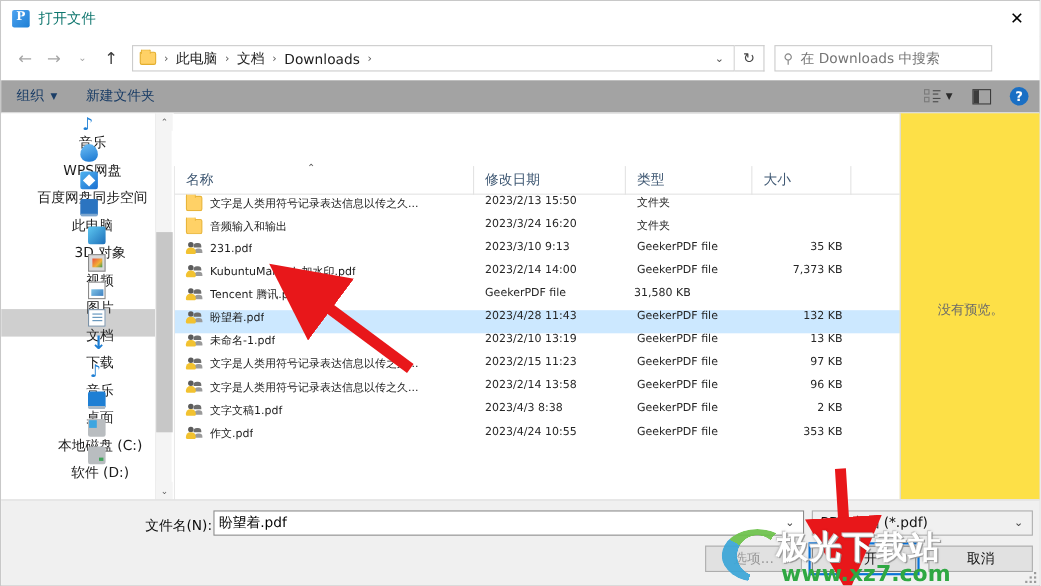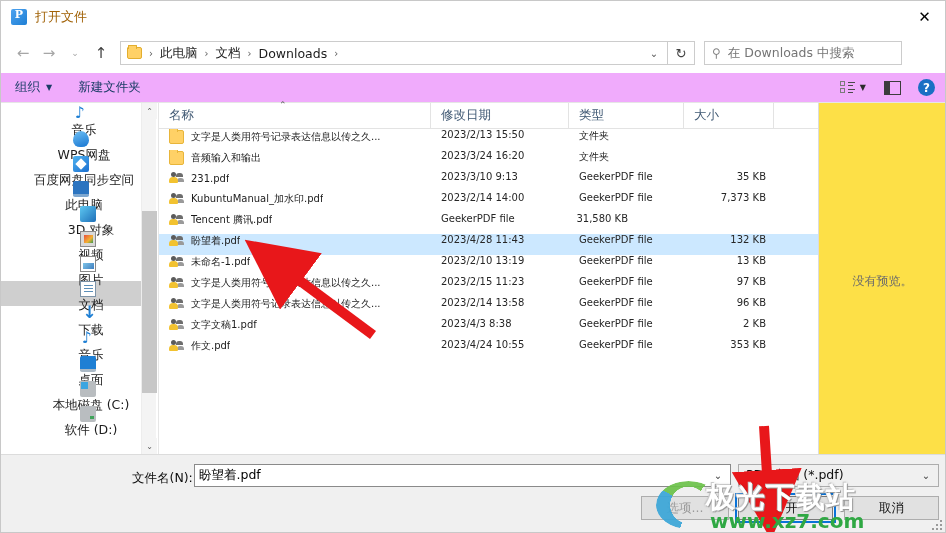--- a/index.html
+++ b/index.html
@@ -26,21 +26,21 @@
   #app-icon {
     width: 16px; height: 16px; margin-left: 10px; margin-right: 8px;
     background: linear-gradient(135deg,#4ea3f0,#1e7fd4);
     border-radius: 2px; position: relative; flex: none;
   }
   #app-icon::after {
     content: "P"; position: absolute; left: 0; top: -1px; width: 16px;
     font-size: 11px; font-weight: bold; color: #fff; text-align: center;
     font-family: "DejaVu Serif", serif;
   }
-  #title-text { font-size: 13px; color: #a16207; }
+  #title-text { font-size: 13px; color: #0f766e; }
   #close-btn {
     position: absolute; right: 0; top: 0; width: 45px; height: 31px;
     display: flex; align-items: center; justify-content: center;
     font-size: 15px; color: #000; cursor: default;
   }
 
   
   #navbar {
     position: absolute; left: 0; top: 32px; width: 946px; height: 40px;
     background: #ffffff; display: flex; align-items: center;
@@ -82,21 +82,21 @@
   #searchbox {
     margin-left: 9px; width: 198px; height: 24px; border: 1px solid #cccccc;
     background: #fff; display: flex; align-items: center;
   }
   #search-icon { margin-left: 7px; font-size: 12px; color: #888; transform: scaleX(-1); }
   #search-ph { margin-left: 7px; font-size: 12.5px; color: #757575; }
 
   
   #cmdbar {
     position: absolute; left: 0; top: 72px; width: 946px; height: 30px;
-    background: #f0abfc; display: flex; align-items: center;
+    background: #a3a3a3; display: flex; align-items: center;
     border-bottom: 1px solid #e6e6e6;
   }
   .cmd { font-size: 12.5px; color: #1a3d66; display: flex; align-items: center; }
   #cmd-organize { margin-left: 14px; }
   #cmd-organize .caret { font-size: 8px; margin-left: 6px; color: #1a3d66; }
   #cmd-newfolder { margin-left: 26px; }
   #cmd-right { margin-left: auto; display: flex; align-items: center; margin-right: 12px; }
   #view-icon {
     width: 16px; height: 13px; position: relative; margin-right: 4px;
   }
@@ -160,21 +160,21 @@
   #tree-sb .arw {
     width: 15px; height: 16px; display: flex; align-items: center;
     justify-content: center; font-size: 8px; color: #5d5d5d; background: #f4f4f4;
   }
   #tree-sb .arw.bot { position: absolute; bottom: 0; }
   #tree-sb .thumb {
     position: absolute; left: 0; top: 108px; width: 15px; height: 182px; background: #c7c7c7;
   }
 
   
-  #list-wrap { width: 660px; height: 351px; background: #fff; border-left: 1px solid #e6e6e6; }
+  #list-wrap { width: 660px; height: 351px; background: #fff; border-left: 1px solid #e6e6e6; margin-top: 48px; }
   #cols { height: 26px; display: flex; align-items: center; border-bottom: 1px solid #e3e3e3; position: relative; }
   .col {
     font-size: 12.5px; color: #3f5873; height: 26px; display: flex; align-items: center;
     border-right: 1px solid #e3e3e3; padding-left: 10px;
   }
   #col-name { width: 272px; position: relative; }
   #col-date { width: 138px; }
   #col-type { width: 115px; }
   #col-size { width: 90px; }
   #sort-caret {

